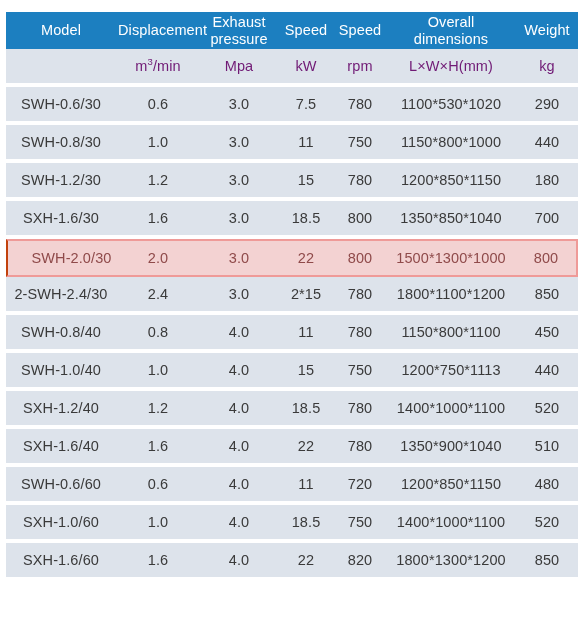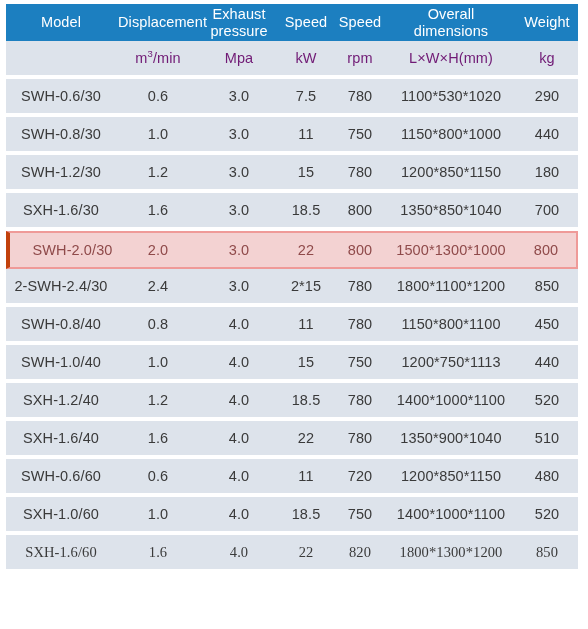--- a/index.html
+++ b/index.html
@@ -19,21 +19,21 @@
     height: 629px;
     background: #ffffff;
     padding: 0;
     box-sizing: border-box;
   }
   table.spec-table {
     border-collapse: separate;
     border-spacing: 0;
     width: 572px;
     margin-left: 6px;
-    margin-top: 4px;
+    margin-top: 12px;
     table-layout: fixed;
   }
   
   col.c-model   { width: 110px; }
   col.c-disp    { width:  84px; }
   col.c-exh     { width:  78px; }
   col.c-pow     { width:  56px; }
   col.c-spd     { width:  52px; }
   col.c-dim     { width: 130px; }
   col.c-wt      { width:  62px; }
@@ -60,30 +60,30 @@
     text-align: center;
     vertical-align: middle;
     border: 0;
     border-bottom: 4px solid #ffffff;
     letter-spacing: .1px;
   }
   tbody tr.units-row td {
     height: 34px;
     color: #701a75;
   }
-  tbody tr:last-child td { border-bottom: 0; font-family: Liberation Serif, serif; }
+  tbody tr:last-child td { border-bottom: 0; }
 
   
   tbody tr.highlight td {
     background: #f3d2d2;
     color: #8f4a4a;
     border-top: 2px solid #ef9a98;
     border-bottom: 2px solid #ef9a98;
   }
-  tbody tr.highlight td:first-child { border-left: 4px solid #c2410c; padding-left: 21px; }
+  tbody tr.highlight td:first-child { border-left: 2px solid #c2410c; padding-left: 21px; }
   tbody tr.highlight td:last-child  { border-right: 2px solid #ef9a98; }
 
   
   tbody tr.highlight td { box-shadow: 0 4px 0 0 #ffffff; }
 
   sup { font-size: 9.5px; vertical-align: super; line-height: 0; }
 </style>
 </head>
 <body>
 

